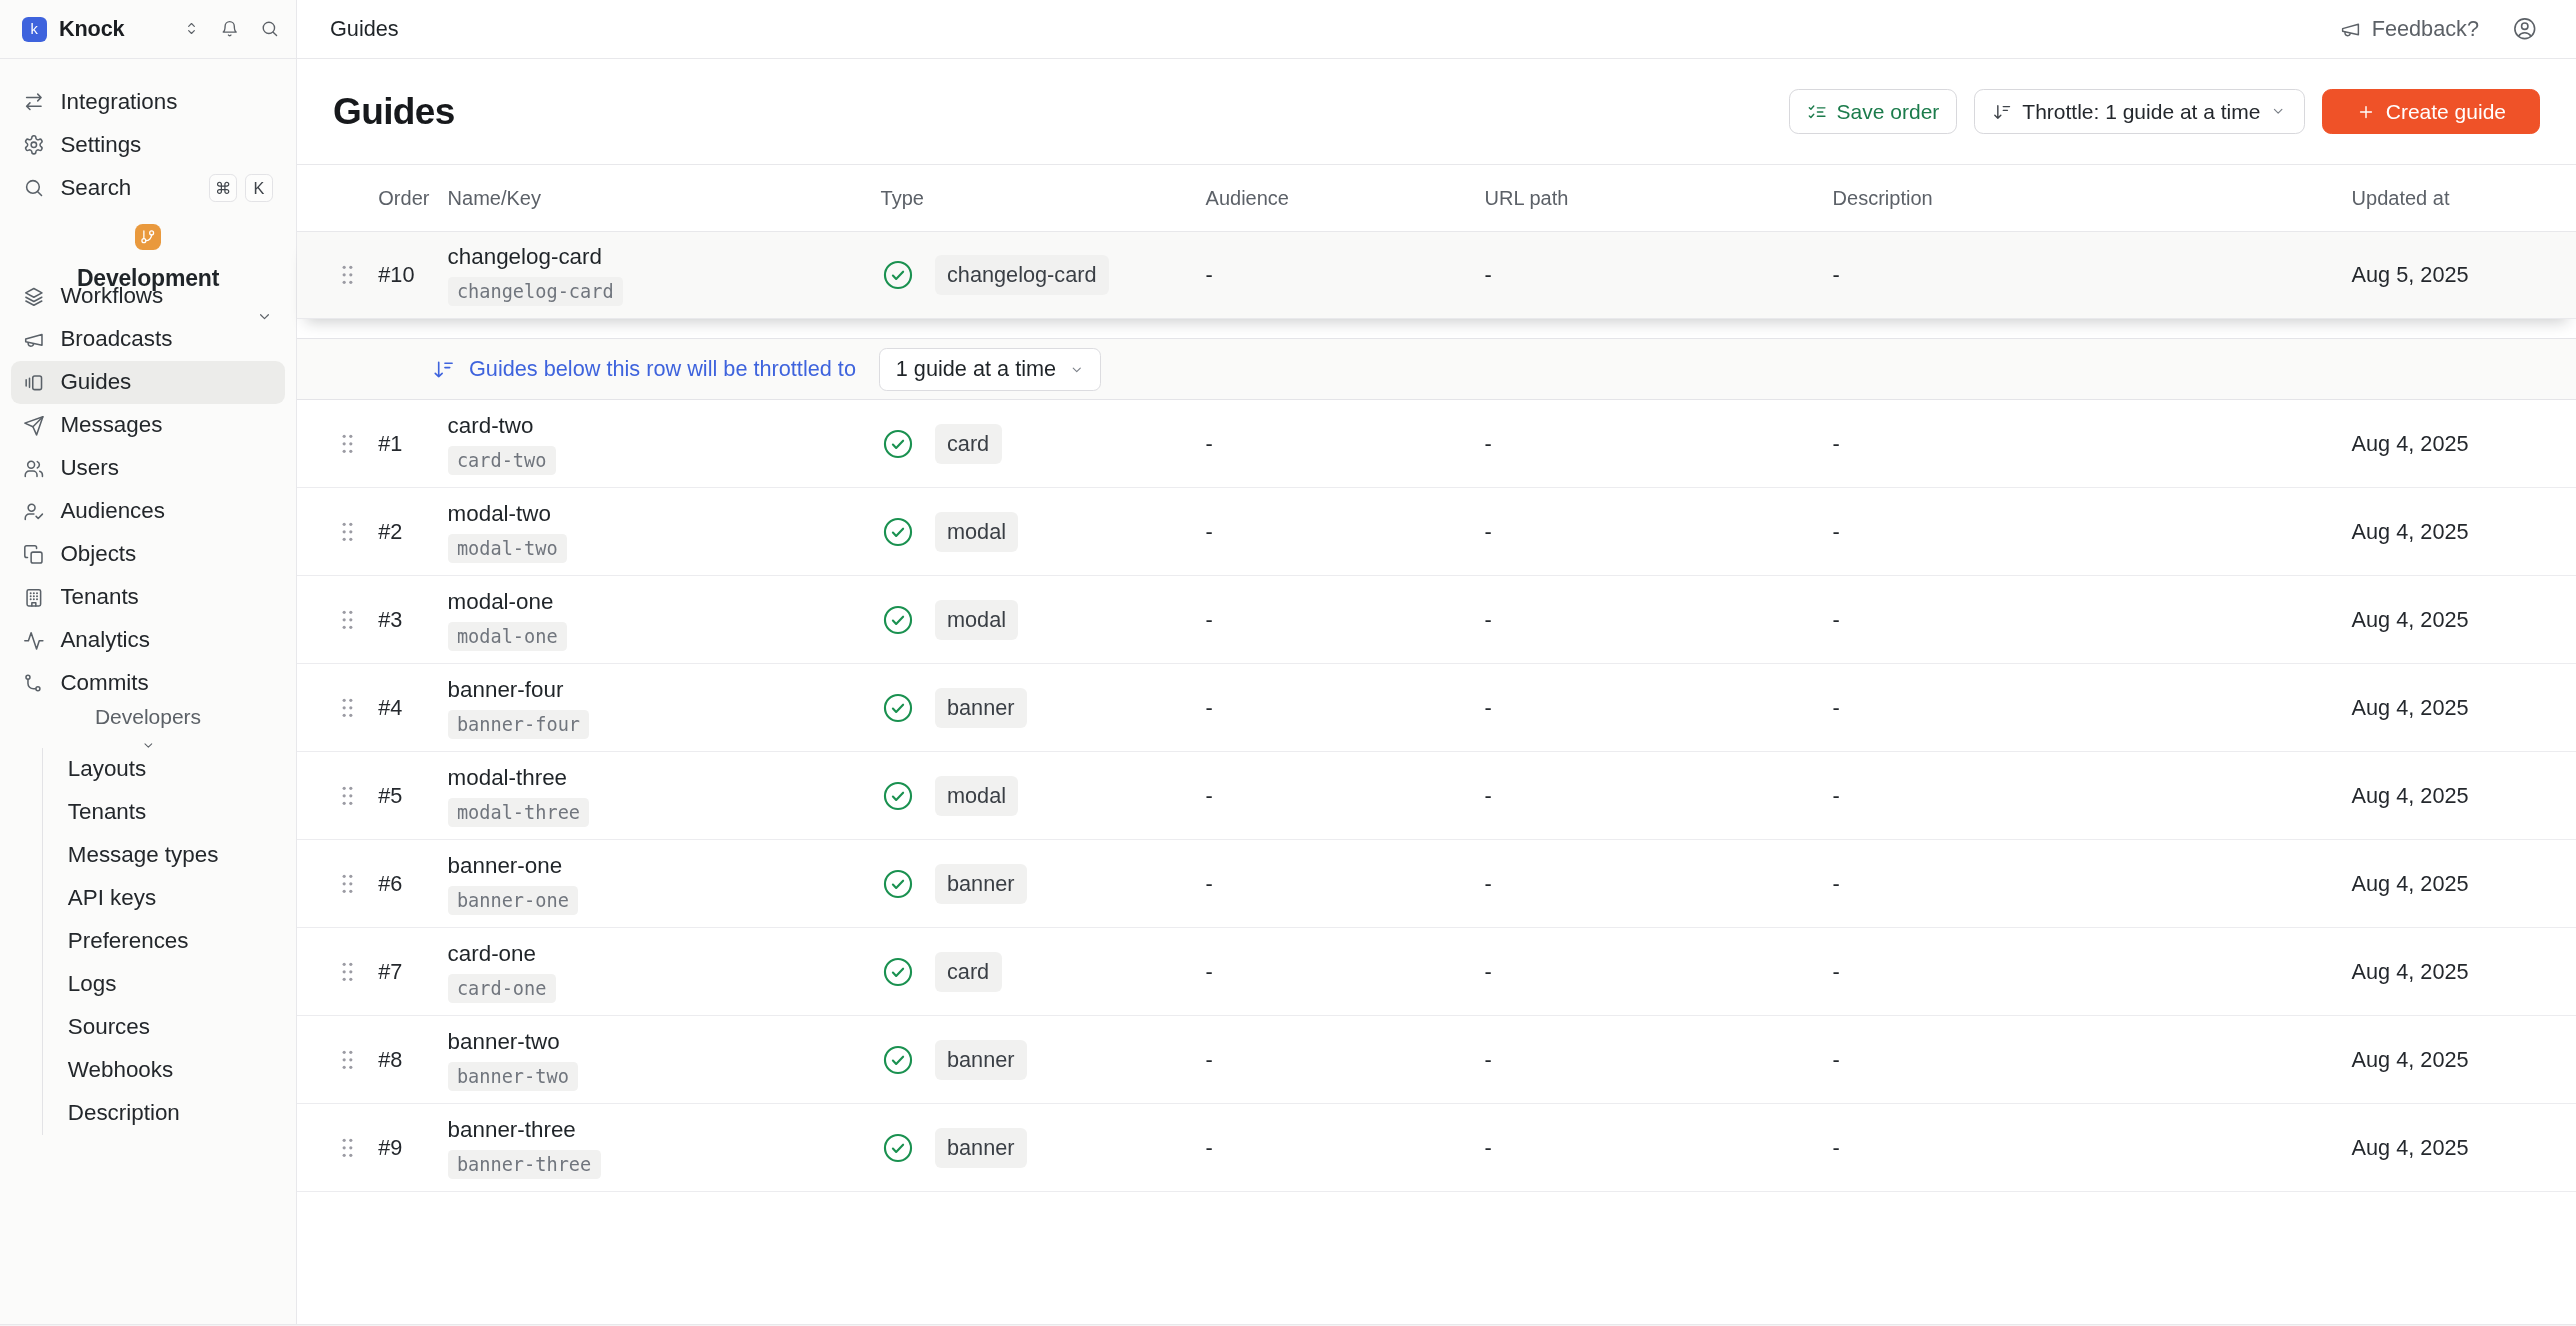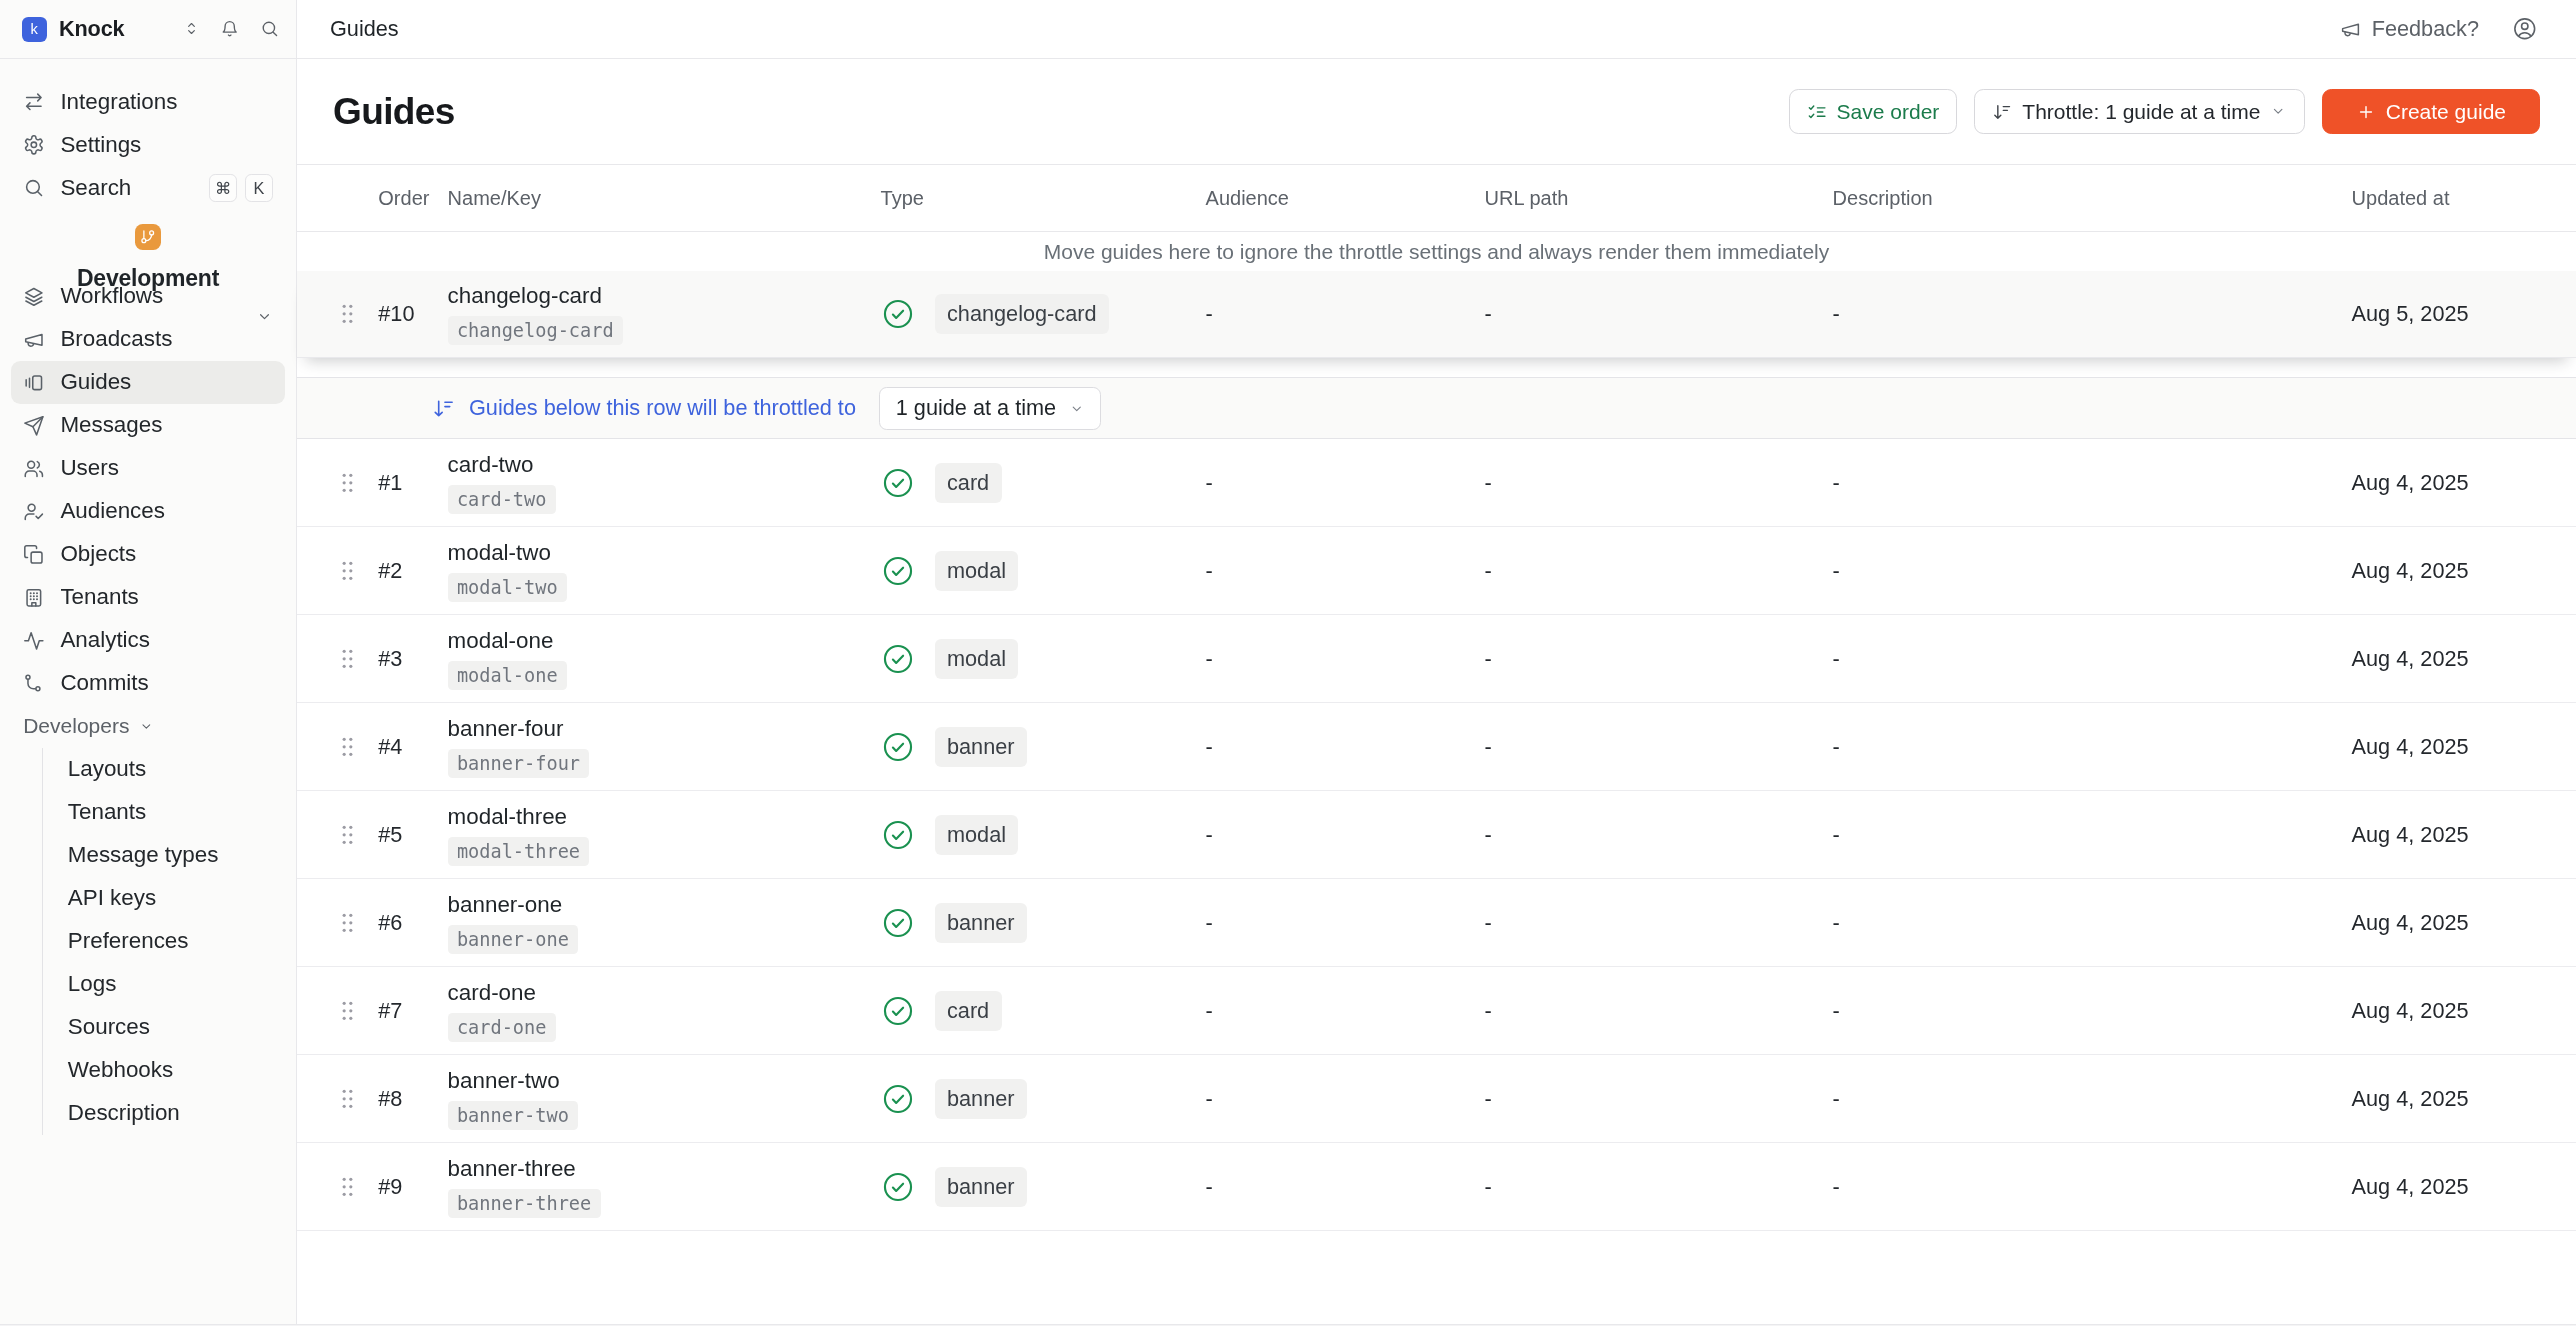--- a/index.html
+++ b/index.html
@@ -30,21 +30,21 @@
   .kbd-wrap { margin-left:auto; display:flex; gap:7.7px; }
   .kbd { width:28px; height:28px; border:0.8px solid #E3E3E6; border-radius:6.2px; background:#FDFDFC; color:#3F444A; font-size:16.3px; display:flex; align-items:center; justify-content:center; }
 
   .env-row { margin:14px 0 6.2px 0; height:45px; display:flex; align-items:center; gap:15.5px; padding:0 12.4px; border-radius:9.3px; cursor:pointer;flex-direction:column; }
   .env-badge { width:26px; height:26px; border-radius:7.7px; background:#E9993D; color:#fff; display:flex; align-items:center; justify-content:center; }
   .env-badge svg { width:15.5px; height:15.5px; stroke-width:2; }
   .env-label { font-size:23px; font-weight:700; color:#1F2428; letter-spacing:-0.2px; }
   .env-row .chev { margin-left:auto; color:#5C6167; }
   .env-row .chev svg { width:17px; height:17px; }
 
-  .devs-row { height:43px; display:flex; align-items:center; gap:9.3px; padding:0 12.4px; color:#5C6167; cursor:pointer; }
+  .devs-row { height:43px; display:flex; align-items:center; gap:9.3px; padding:0 12.4px; color:#5C6167; cursor:pointer;flex-direction:column; }
   .devs-label { font-size:21px; font-weight:500; }
   .devs-row .chev svg { width:14.7px; height:14.7px; }
   .dev-list { margin-left:31px; border-left:0.8px solid #E3E3E6; }
   .dev-item { height:43px; display:flex; align-items:center; padding-left:25px; font-size:22.4px; color:#23272B; cursor:pointer; }
 
   
   .main { flex:1; min-width:0; display:flex; flex-direction:column; background:#fff; }
   .topbar { height:59px; min-height:59px; border-bottom:0.8px solid #E8E8EB; display:flex; align-items:center; padding:0 39px 0 33px; }
   .breadcrumb { font-size:21.7px; color:#1F2428; }
   .topbar-right { margin-left:auto; display:flex; align-items:center; gap:32.5px; color:#5C6167; }
@@ -385,21 +385,20 @@
         <div class="th"></div>
         <div class="th order">Order</div>
         <div class="th ">Name/Key</div>
         <div class="th ">Type</div>
         <div class="th ">Audience</div>
         <div class="th ">URL path</div>
         <div class="th ">Description</div>
         <div class="th ">Updated at</div>
       </div>
 
-    <div class="note-row">Move guides here to ignore the throttle settings and always render them immediately</div>
     <div id="unthrottled-rows">
         <div class="grid-row row unthrottled">
           <div class="cell-drag">
             <svg viewBox="0 0 20 26">
               <g fill="currentColor" stroke="none">
                 <circle cx="6" cy="4" r="1.9"></circle>
                 <circle cx="14" cy="4" r="1.9"></circle>
                 <circle cx="6" cy="13" r="1.9"></circle>
                 <circle cx="14" cy="13" r="1.9"></circle>
                 <circle cx="6" cy="22" r="1.9"></circle>

